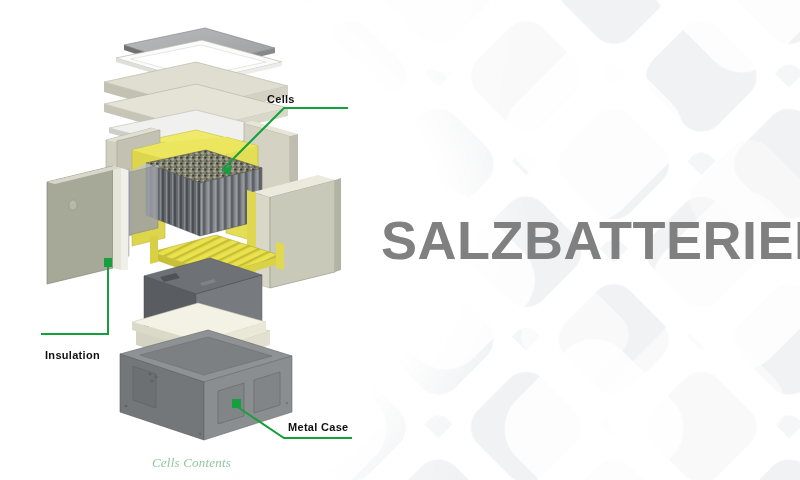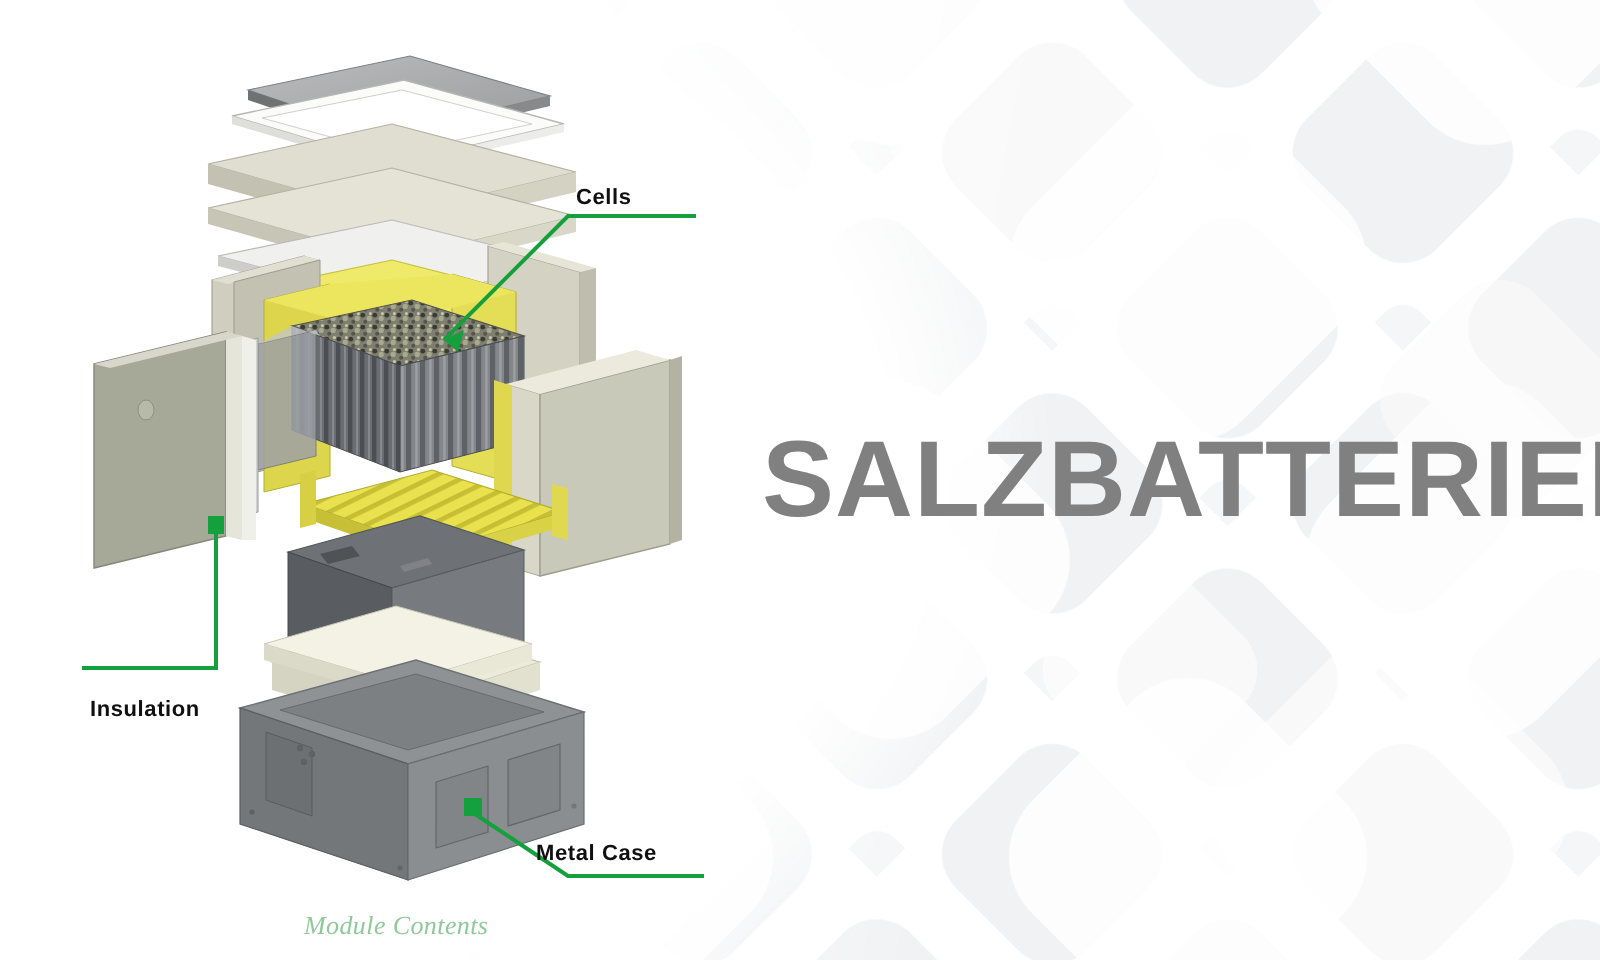--- a/index.html
+++ b/index.html
@@ -61,23 +61,23 @@
   .callout-label {
     position: absolute;
     z-index: 7;
     font-family: "Liberation Sans", sans-serif;
     font-weight: bold;
     font-size: 11px;
     color: #101010;
     letter-spacing: 0.3px;
     white-space: nowrap;
   }
-  #label-cells   { left: 288px; top: 93px; }
+  #label-cells   { left: 267px; top: 93px; }
   #label-insul   { left: 45px;  top: 317px; margin-top: 32px; }
-  #label-metal   { left: 268px; top: 421px; }
+  #label-metal   { left: 288px; top: 421px; }
 
   #caption {
     position: absolute;
     left: 152px;
     top: 455px;
     z-index: 7;
     font-family: "Liberation Serif", serif;
     font-style: italic;
     font-size: 13px;
     color: #8fc99a;
@@ -322,15 +322,15 @@
     <g>
       <polyline points="352,438 284,438 236,406" fill="none" stroke="#14a03c" stroke-width="2"></polyline>
       <rect x="232" y="399" width="9" height="9" fill="#14a03c"></rect>
     </g>
   </svg>
 
   <div id="label-cells" class="callout-label">Cells</div>
   <div id="label-insul" class="callout-label">Insulation</div>
   <div id="label-metal" class="callout-label">Metal Case</div>
 
-  <div id="caption">Module Contents</div>
+  <div id="caption">Cells Contents</div>
 
 </div>
 
 </body></html>

